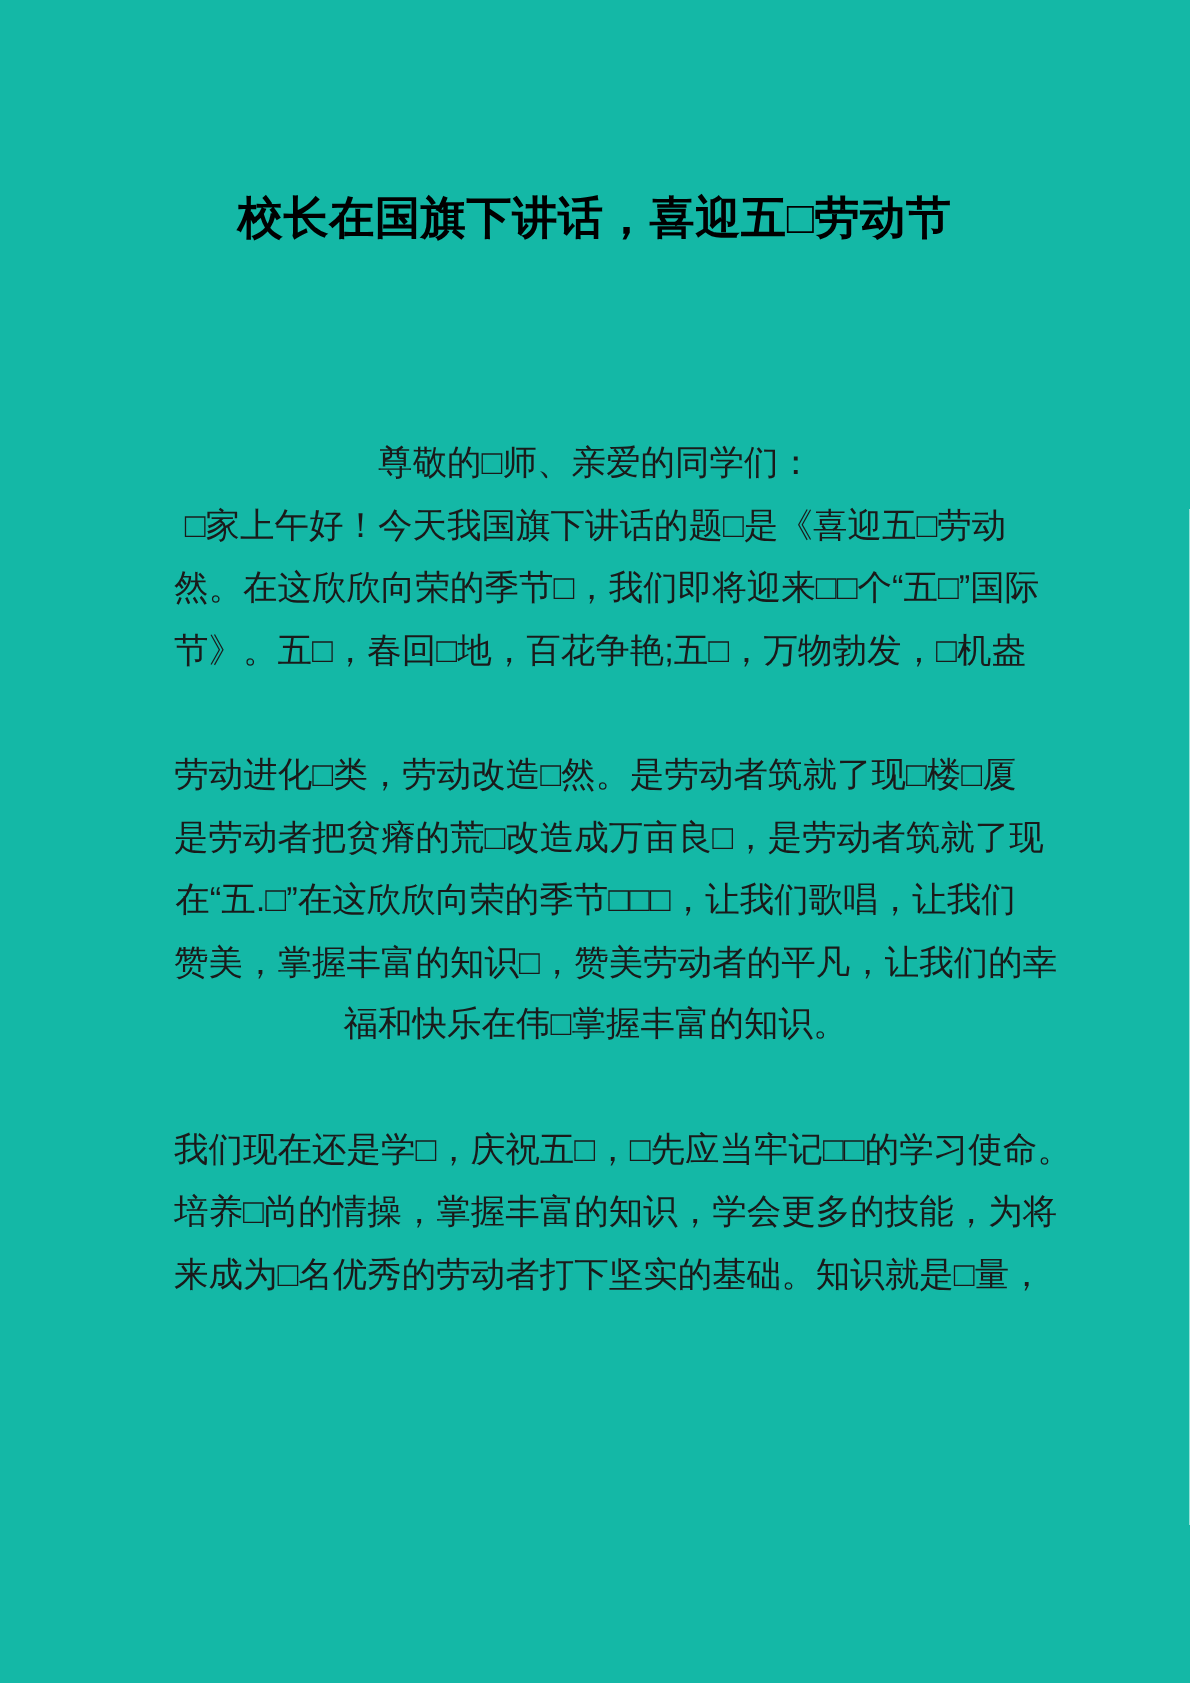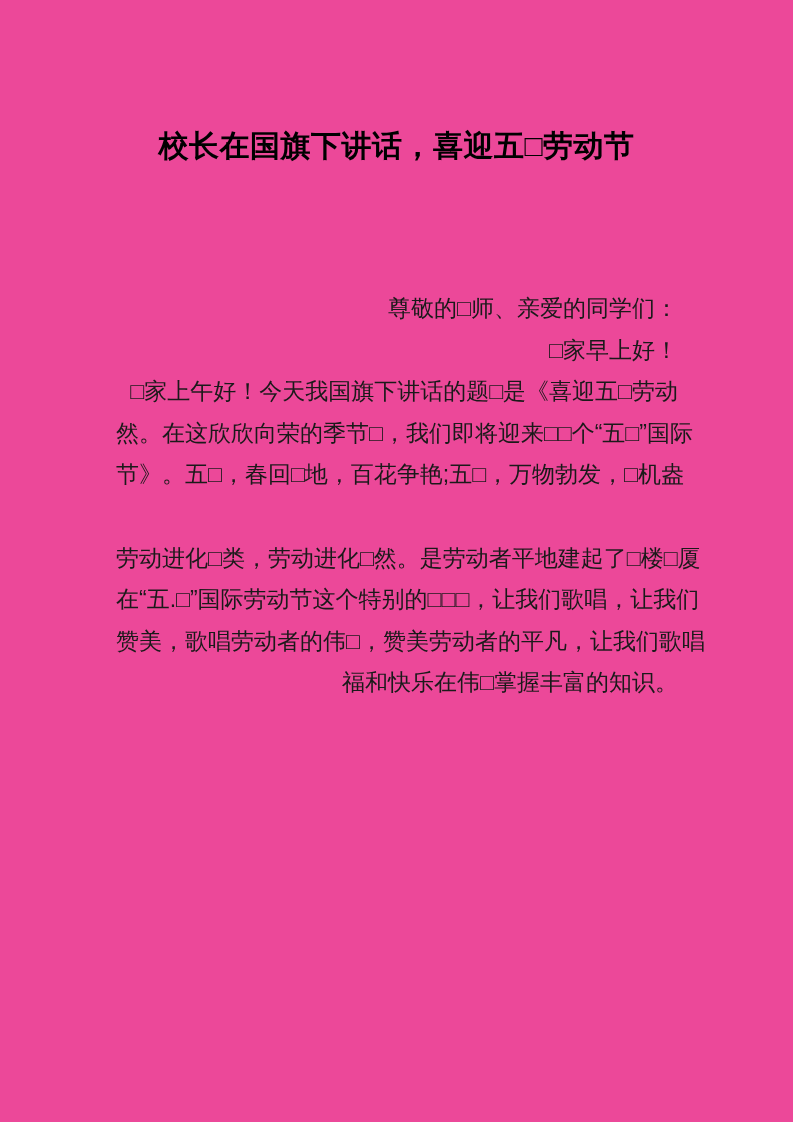--- a/index.html
+++ b/index.html
@@ -4,67 +4,72 @@
 <style>
   html, body {
     margin: 0;
     padding: 0;
     background: #ffffff;
   }
   .page {
     position: relative;
     width: 793px;
     height: 1122px;
-    background: #ec4899;
+    background: #14b8a6;
     overflow: hidden;
     font-family: "Liberation Sans", "DejaVu Sans", sans-serif;
     color: #1a1a1a;
   }
   .doc-title {
     margin: 0;
     padding-top: 128px;
     text-align: center;
     font-size: 30px;
     line-height: 36px;
     font-weight: 700;
     color: #000000;
     letter-spacing: 0.5px;
   }
   .doc-content {
     margin: 124px 115px 0 116px;
     font-size: 23px;
     line-height: 41.6px;
-    text-align: right;
+    text-align: center;
   }
   .para {
     margin: 0 0 41.6px 0;
   }
   .line {
     white-space: nowrap;
   }
 </style>
 </head>
 <body>
 
 <div class="page">
 
   <h1 class="doc-title">校长在国旗下讲话，喜迎五□劳动节</h1>
 
   <div class="doc-content">
 
     <div class="para">
       <div class="line">尊敬的□师、亲爱的同学们：</div>
-      <div class="line">□家早上好！</div>
       <div class="line">□家上午好！今天我国旗下讲话的题□是《喜迎五□劳动</div>
       <div class="line">然。在这欣欣向荣的季节□，我们即将迎来□□个“五□”国际</div>
       <div class="line">节》。五□，春回□地，百花争艳;五□，万物勃发，□机盎</div>
     </div>
 
     <div class="para">
-      <div class="line">劳动进化□类，劳动进化□然。是劳动者平地建起了□楼□厦</div>
-      <div class="line">在“五.□”国际劳动节这个特别的□□□，让我们歌唱，让我们</div>
-      <div class="line">赞美，歌唱劳动者的伟□，赞美劳动者的平凡，让我们歌唱</div>
+      <div class="line">劳动进化□类，劳动改造□然。是劳动者筑就了现□楼□厦</div>
+      <div class="line">是劳动者把贫瘠的荒□改造成万亩良□，是劳动者筑就了现</div>
+      <div class="line">在“五.□”在这欣欣向荣的季节□□□，让我们歌唱，让我们</div>
+      <div class="line">赞美，掌握丰富的知识□，赞美劳动者的平凡，让我们的幸</div>
       <div class="line">福和快乐在伟□掌握丰富的知识。</div>
     </div>
 
+    <div class="para">
+      <div class="line">我们现在还是学□，庆祝五□，□先应当牢记□□的学习使命。</div>
+      <div class="line">培养□尚的情操，掌握丰富的知识，学会更多的技能，为将</div>
+      <div class="line">来成为□名优秀的劳动者打下坚实的基础。知识就是□量，</div>
+    </div>
 
   </div>
 </div>
 
 </body></html>

